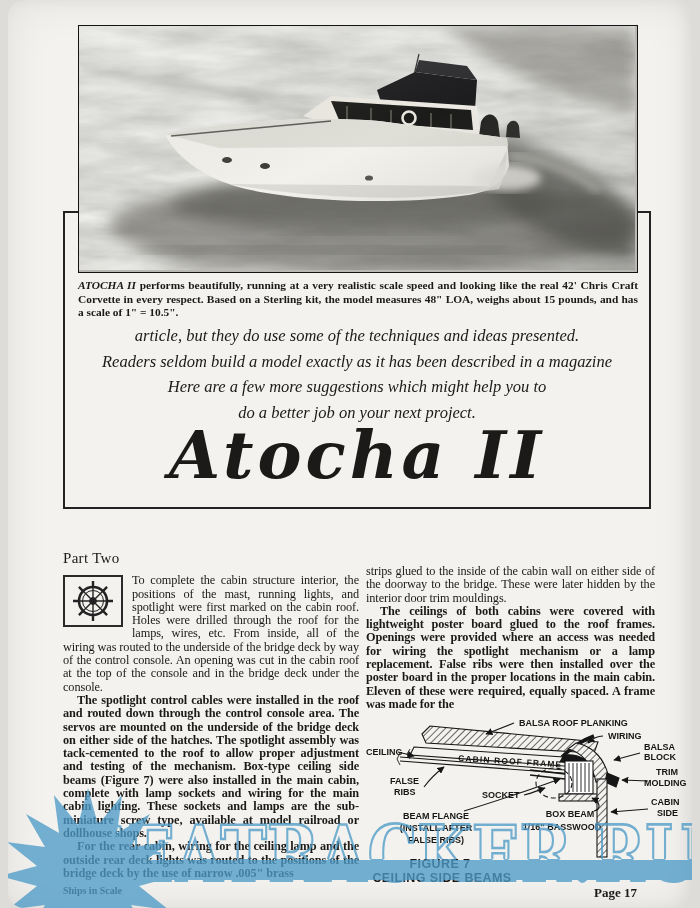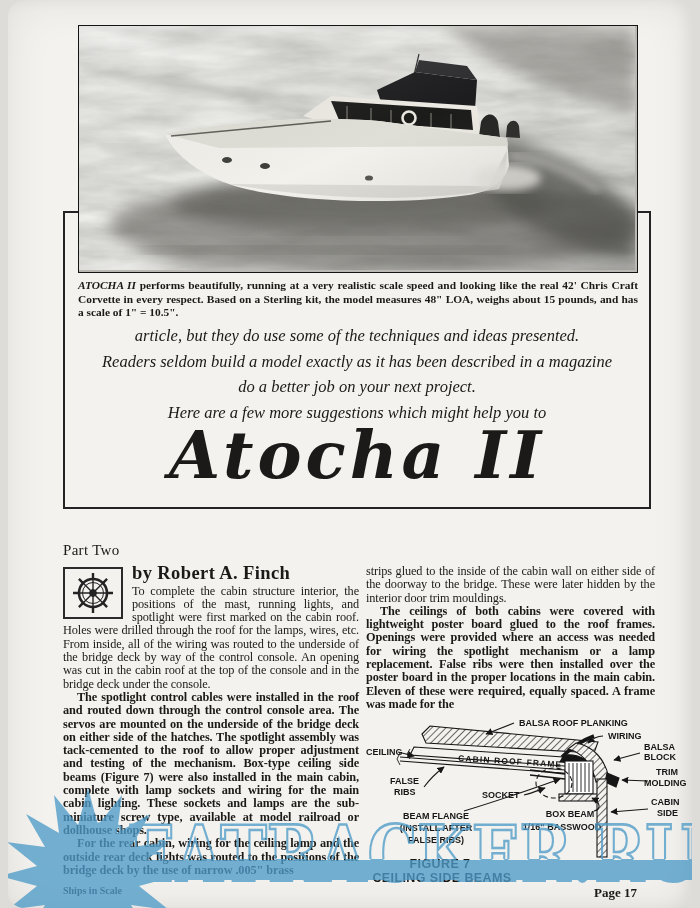--- a/index.html
+++ b/index.html
@@ -24,21 +24,21 @@
   .title{position:absolute;left:56px;top:409px;width:586px;z-index:4;text-align:center;
     font-family:"DejaVu Serif", serif;font-style:italic;font-weight:bold;
     font-size:66px;letter-spacing:4px;line-height:92px;}
   
   .col{position:absolute;text-align:justify;font-size:12.3px;line-height:13.3px;
     letter-spacing:-0.1px;z-index:2;}
   .col p{margin:0;}
   .col p.ind{text-indent:14px;font-weight:bold;}
   .col-left{left:55px;top:544px;width:296px;}
   .col-right{left:358px;top:565px;width:289px;}
-  .part-two{font-size:15px;letter-spacing:0.3px;margin:0 0 9px 0;text-align:left;}
+  .part-two{font-size:15px;letter-spacing:0.3px;margin:8px 0 9px 0;text-align:left;}
   .byline{font-size:18.5px;font-weight:bold;margin:0 0 4px 0;text-align:left;
     letter-spacing:0.4px;padding-top:1px;}
   .wheel-box{float:left;width:60px;height:52px;border:2px solid #2a2a2a;
     margin:1px 9px 3px 0;display:flex;align-items:center;justify-content:center;
     background:#f3f2ee;box-sizing:border-box;}
   
   .figure7{position:absolute;left:356px;top:703px;width:340px;height:185px;z-index:2;}
   .fig-label{font-family:"Liberation Sans", sans-serif;font-weight:bold;font-size:9px;fill:#161616;}
   .fig-cap{font-family:"Liberation Sans", sans-serif;font-weight:bold;font-size:12.5px;fill:#161616;letter-spacing:0.4px;}
   
@@ -111,22 +111,22 @@
     </svg>
   </div>
 
   <div class="intro-box"></div>
 
   <div class="caption"><span class="lead">ATOCHA II</span><span> performs beautifully, running at a very realistic scale speed and looking like the real 42' Chris Craft Corvette in every respect. Based on a Sterling kit, the model measures 48" LOA, weighs about 15 pounds, and has a scale of 1" = 10.5".</span></div>
 
   <div class="intro">
     <div>article, but they do use some of the techniques and ideas presented.</div>
     <div>Readers seldom build a model exactly as it has been described in a magazine</div>
+    <div>Here are a few more suggestions which might help you to</div>
     <div>do a better job on your next project.</div>
-    <div>Here are a few more suggestions which might help you to</div>
   </div>
 
   <div class="title">Atocha II</div>
 
   <div class="col col-left">
     <div class="part-two">Part Two</div>
     <div class="wheel-box">
       <svg width="44" height="44" viewBox="0 0 44 44">
         <g stroke="#232323" fill="none">
           <circle cx="22" cy="22" r="14" stroke-width="2.6"></circle>
@@ -134,21 +134,20 @@
           <circle cx="22" cy="22" r="3.4" fill="#232323"></circle>
           <g stroke-width="1.4">
             <path d="M22,8 L22,36 M8,22 L36,22 M12.1,12.1 L31.9,31.9 M31.9,12.1 L12.1,31.9"></path>
           </g>
           <g stroke-width="2.4">
             <path d="M22,2 L22,8 M22,36 L22,42 M2,22 L8,22 M36,22 L42,22 M7.9,7.9 L12.1,12.1 M31.9,31.9 L36.1,36.1 M36.1,7.9 L31.9,12.1 M12.1,31.9 L7.9,36.1"></path>
           </g>
         </g>
       </svg>
     </div>
-    <div class="byline">by Robert A. Finch</div>
     <p>To complete the cabin structure interior, the positions of the mast, running lights, and spotlight were first marked on the cabin roof. Holes were drilled through the roof for the lamps, wires, etc. From inside, all of the wiring was routed to the underside of the bridge deck by way of the control console. An opening was cut in the cabin roof at the top of the console and in the bridge deck under the console.</p>
     <p class="ind">The spotlight control cables were installed in the roof and routed down through the control console area. The servos are mounted on the underside of the bridge deck on either side of the hatches. The spotlight assembly was tack-cemented to the roof to allow proper adjustment and testing of the mechanism. Box-type ceiling side beams (Figure 7) were also installed in the main cabin, complete with lamp sockets and wiring for the main cabin lighting. These sockets and lamps are the sub-miniature screw type, available at model railroad or dollhouse shops.</p>
     <p class="ind">For the rear cabin, wiring for the ceiling lamp and the outside rear deck lights was routed to the positions of the bridge deck by the use of narrow .005" brass</p>
   </div>
 
   <div class="col col-right">
     <p>strips glued to the inside of the cabin wall on either side of the doorway to the bridge. These were later hidden by the interior door trim mouldings.</p>
     <p class="ind">The ceilings of both cabins were covered with lightweight poster board glued to the roof frames. Openings were provided where an access was needed for wiring the spotlight mechanism or a lamp replacement. False ribs were then installed over the poster board in the proper locations in the main cabin. Eleven of these were required, equally spaced. A frame was made for the</p>
   </div>
 

